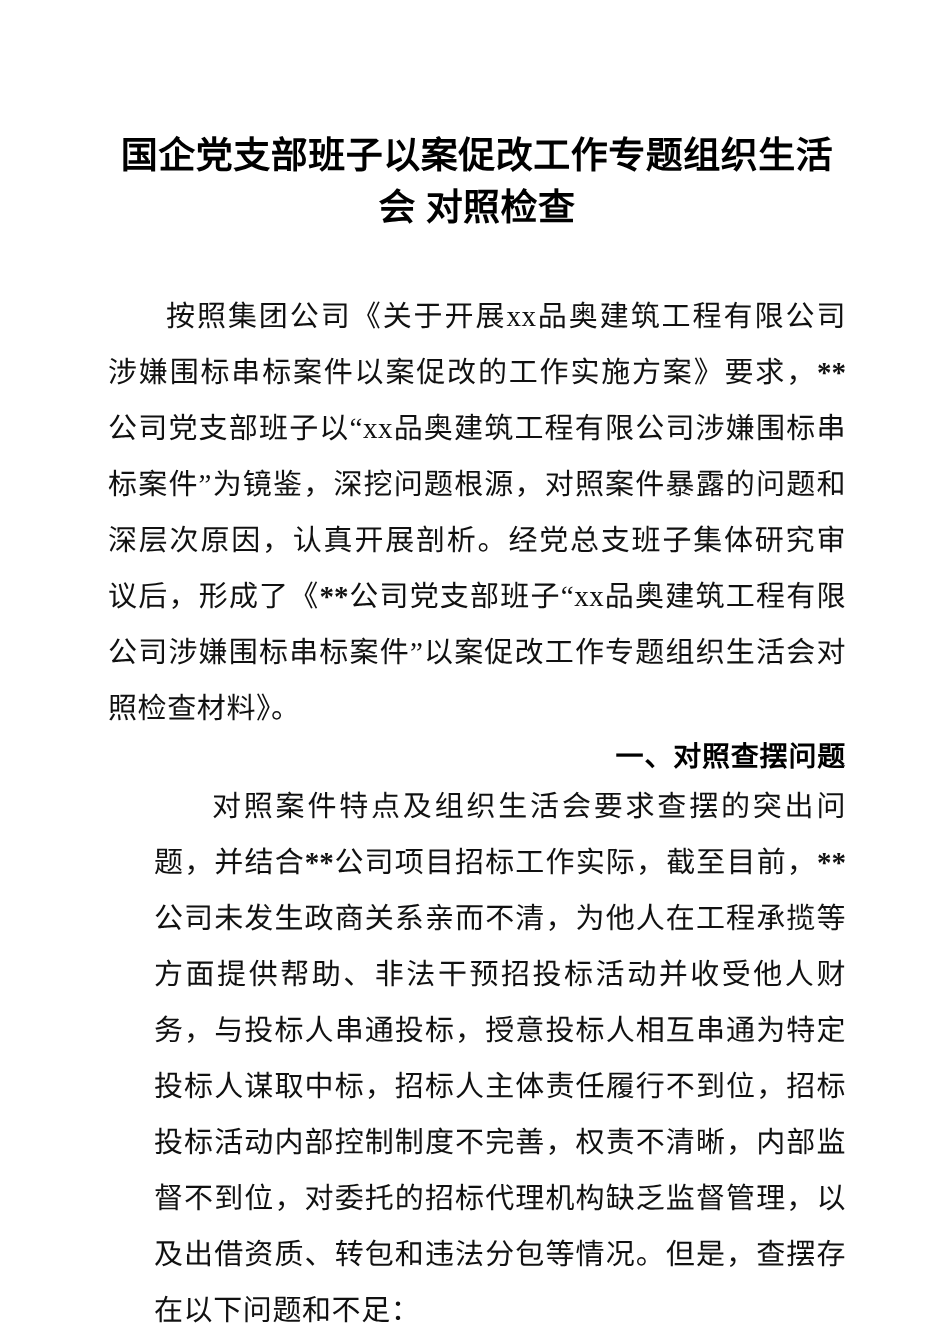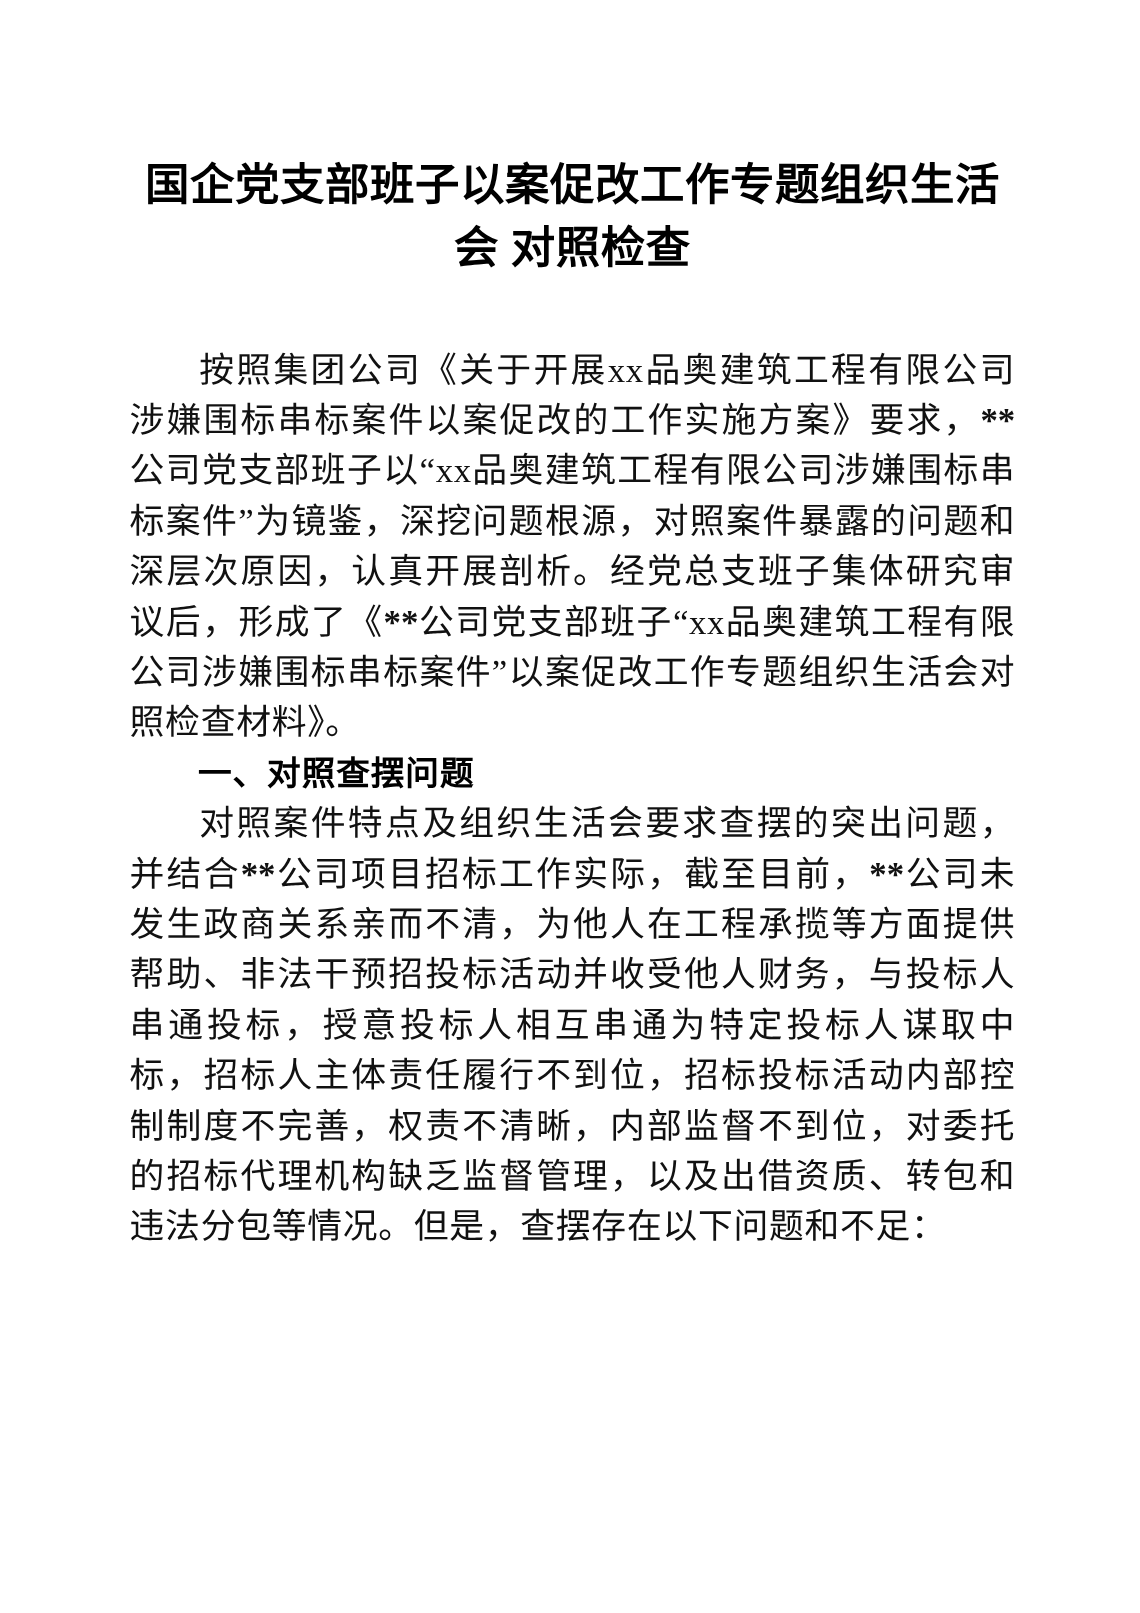--- a/index.html
+++ b/index.html
@@ -43,36 +43,37 @@
     letter-spacing: 0.5px;
     margin: 0;
     padding-top: 130px;
     color: #000000;
   }
 
   
   .para {
     font-family: "Liberation Serif", "DejaVu Serif", serif;
     font-size: 29px;
-    line-height: 42px;
+    line-height: 56px;
     text-align: justify;
     text-justify: inter-ideograph;
     text-align-last: left;
     margin: 0;
     text-indent: 58px;
     letter-spacing: 0.6px;
     color: #111111;
   }
 
   .para-first {
     margin-top: 54px;
   }
 
   .para-gap {
     margin-top: 0px;
+    margin-left: 46px;
   }
 
   .bold-run {
     font-weight: bold;
   }
 
   .latin {
     font-family: "Liberation Serif", "DejaVu Serif", serif;
     letter-spacing: 0.5px;
   }
@@ -86,20 +87,21 @@
   
   .section-heading {
     font-family: "Liberation Sans", "DejaVu Sans", sans-serif;
     font-weight: bold;
     font-size: 28px;
     line-height: 42px;
     margin: 0;
     text-indent: 57px;
     letter-spacing: 0.8px;
     color: #000000;
+    text-align: right;
   }
 </style>
 </head>
 <body>
 
 <div class="page">
   <div class="page-body">
 
     <h1 class="doc-title">
       <span>国企党支部班子以案促改工作专题组织生活会</span>

